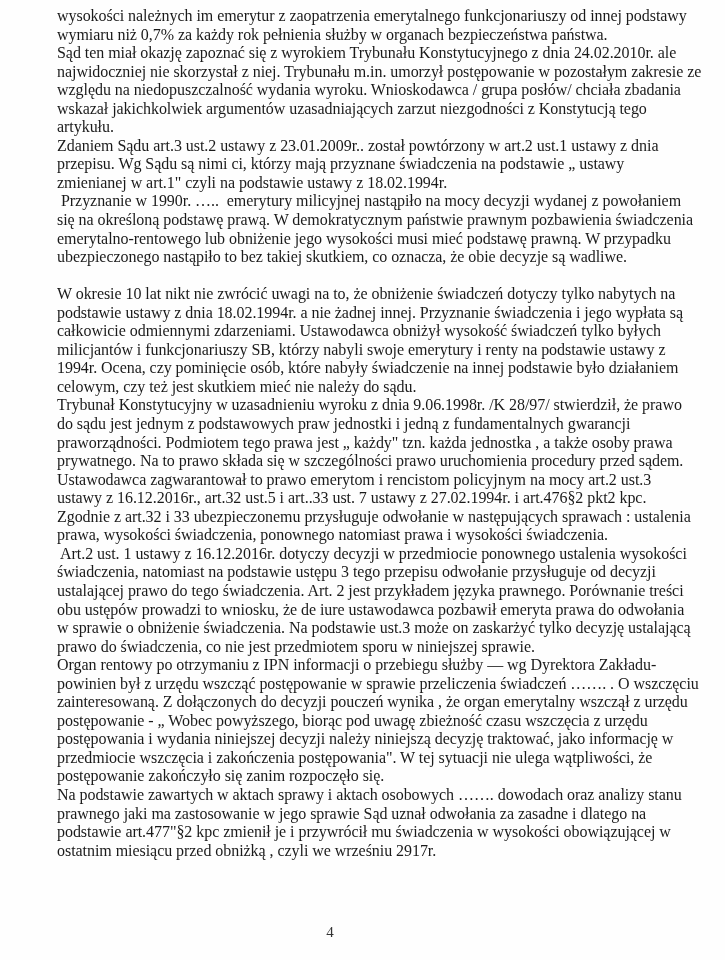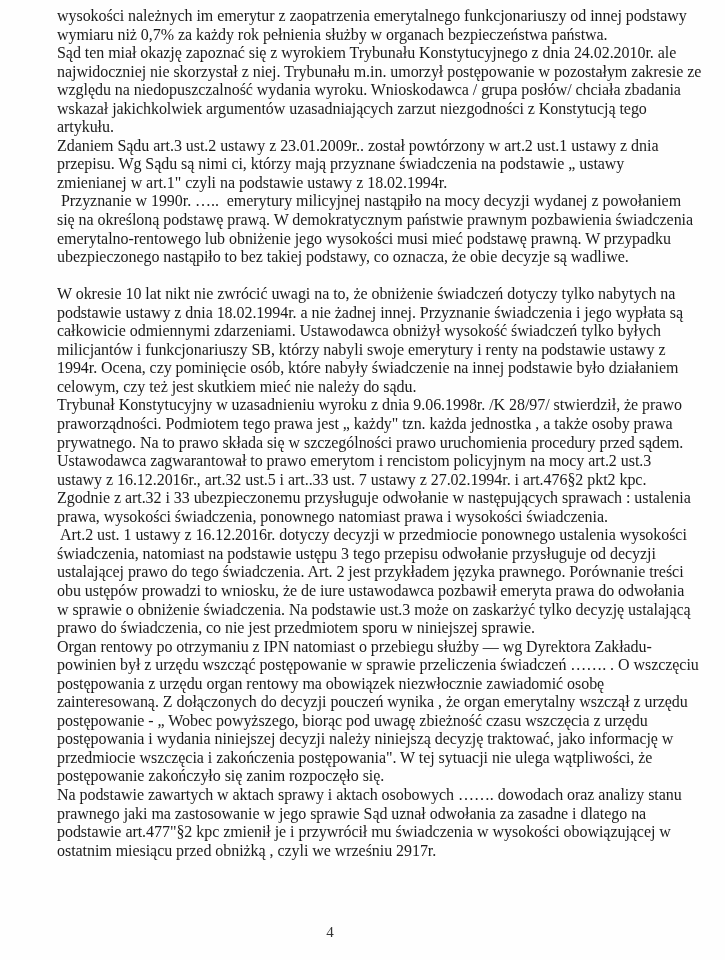--- a/index.html
+++ b/index.html
@@ -60,44 +60,44 @@
       <span class="line"><span>najwidoczniej nie skorzystał z niej. Trybunału m.in. umorzył postępowanie w pozostałym zakresie ze</span></span>
       <span class="line"><span>względu na niedopuszczalność wydania wyroku. Wnioskodawca / grupa posłów/ chciała zbadania</span></span>
       <span class="line"><span>wskazał jakichkolwiek argumentów uzasadniających zarzut niezgodności z Konstytucją tego</span></span>
       <span class="line"><span>artykułu.</span></span>
       <span class="line"><span>Zdaniem Sądu art.3 ust.2 ustawy z 23.01.2009r.. został powtórzony w art.2 ust.1 ustawy z dnia</span></span>
       <span class="line"><span>przepisu. Wg Sądu są nimi ci, którzy mają przyznane świadczenia na podstawie </span><span class="b">„ ustawy</span></span>
       <span class="line"><span class="b">zmienianej w art.1" czyli na podstawie ustawy z 18.02.1994r.</span></span>
       <span class="line"><span> Przyznanie w 1990r. …..  emerytury milicyjnej nastąpiło na mocy decyzji wydanej z powołaniem</span></span>
       <span class="line"><span>się na określoną podstawę prawą. W demokratycznym państwie prawnym pozbawienia świadczenia</span></span>
       <span class="line"><span>emerytalno-rentowego lub obniżenie jego wysokości musi mieć podstawę prawną. W przypadku</span></span>
-      <span class="line"><span>ubezpieczonego nastąpiło to bez takiej podstawy, co oznacza, że obie decyzje są wadliwe.</span></span>
+      <span class="line"><span>ubezpieczonego nastąpiło to bez takiej skutkiem, co oznacza, że obie decyzje są wadliwe.</span></span>
       <span class="line blank"><span></span></span>
       <span class="line"><span>W okresie 10 lat nikt nie zwrócić uwagi na to, że obniżenie świadczeń dotyczy tylko nabytych na</span></span>
       <span class="line"><span>podstawie ustawy z dnia 18.02.1994r. a nie żadnej innej. Przyznanie świadczenia i jego wypłata są</span></span>
       <span class="line"><span>całkowicie odmiennymi zdarzeniami. Ustawodawca obniżył wysokość świadczeń tylko byłych</span></span>
       <span class="line"><span>milicjantów i funkcjonariuszy SB, którzy nabyli swoje emerytury i renty na podstawie ustawy z</span></span>
       <span class="line"><span>1994r. Ocena, czy pominięcie osób, które nabyły świadczenie na innej podstawie było działaniem</span></span>
       <span class="line"><span>celowym, czy też jest skutkiem mieć nie należy do sądu.</span></span>
       <span class="line"><span>Trybunał Konstytucyjny w uzasadnieniu wyroku z dnia 9.06.1998r. /K 28/97/ stwierdził, że prawo</span></span>
+      <span class="line"><span>do sądu jest jednym z podstawowych praw jednostki i jedną z fundamentalnych gwarancji</span></span>
       <span class="line"><span>praworządności. Podmiotem tego prawa jest „ każdy" tzn. każda jednostka , a także osoby prawa</span></span>
       <span class="line"><span>prywatnego. Na to prawo składa się w szczególności prawo uruchomienia procedury przed sądem.</span></span>
       <span class="line"><span>Ustawodawca zagwarantował to prawo emerytom i rencistom policyjnym na mocy art.2 ust.3</span></span>
       <span class="line"><span>ustawy z 16.12.2016r., art.32 ust.5 i art..33 ust. 7 ustawy z 27.02.1994r. i art.476§2 pkt2 kpc.</span></span>
       <span class="line"><span>Zgodnie z art.32 i 33 ubezpieczonemu przysługuje odwołanie w następujących sprawach : ustalenia</span></span>
       <span class="line"><span>prawa, wysokości świadczenia, ponownego natomiast prawa i wysokości świadczenia.</span></span>
       <span class="line"><span> Art.2 ust. 1 ustawy z 16.12.2016r. dotyczy decyzji w przedmiocie ponownego ustalenia wysokości</span></span>
       <span class="line"><span>świadczenia, natomiast na podstawie ustępu 3 tego przepisu odwołanie przysługuje od decyzji</span></span>
       <span class="line"><span>ustalającej prawo do tego świadczenia. Art. 2 jest przykładem języka prawnego. Porównanie treści</span></span>
       <span class="line"><span>obu ustępów prowadzi to wniosku, że de iure ustawodawca pozbawił emeryta prawa do odwołania</span></span>
       <span class="line"><span>w sprawie o obniżenie świadczenia. Na podstawie ust.3 może on zaskarżyć tylko decyzję ustalającą</span></span>
       <span class="line"><span>prawo do świadczenia, co nie jest przedmiotem sporu w niniejszej sprawie.</span></span>
-      <span class="line"><span>Organ rentowy po otrzymaniu z IPN natomiast o przebiegu służby — wg Dyrektora Zakładu-</span></span>
+      <span class="line"><span>Organ rentowy po otrzymaniu z IPN informacji o przebiegu służby — wg Dyrektora Zakładu-</span></span>
       <span class="line"><span>powinien był z urzędu wszcząć postępowanie w sprawie przeliczenia świadczeń ……. . O wszczęciu</span></span>
-      <span class="line"><span>postępowania z urzędu organ rentowy ma obowiązek niezwłocznie zawiadomić osobę</span></span>
       <span class="line"><span>zainteresowaną. Z dołączonych do decyzji pouczeń wynika , że organ emerytalny wszczął z urzędu</span></span>
       <span class="line"><span>postępowanie - „ Wobec powyższego, biorąc pod uwagę zbieżność czasu wszczęcia z urzędu</span></span>
       <span class="line"><span>postępowania i wydania niniejszej decyzji należy niniejszą decyzję traktować, jako informację w</span></span>
       <span class="line"><span>przedmiocie wszczęcia i zakończenia postępowania". W tej sytuacji nie ulega wątpliwości, że</span></span>
       <span class="line"><span>postępowanie zakończyło się zanim rozpoczęło się.</span></span>
       <span class="line"><span>Na podstawie zawartych w aktach sprawy i aktach osobowych ……. dowodach oraz analizy stanu</span></span>
       <span class="line"><span>prawnego jaki ma zastosowanie w jego sprawie Sąd uznał odwołania za zasadne i dlatego na</span></span>
       <span class="line"><span>podstawie art.477"§2 kpc zmienił je i przywrócił mu świadczenia w wysokości obowiązującej w</span></span>
       <span class="line"><span>ostatnim miesiącu przed obniżką , czyli we wrześniu 2917r.</span></span>
     </div>

